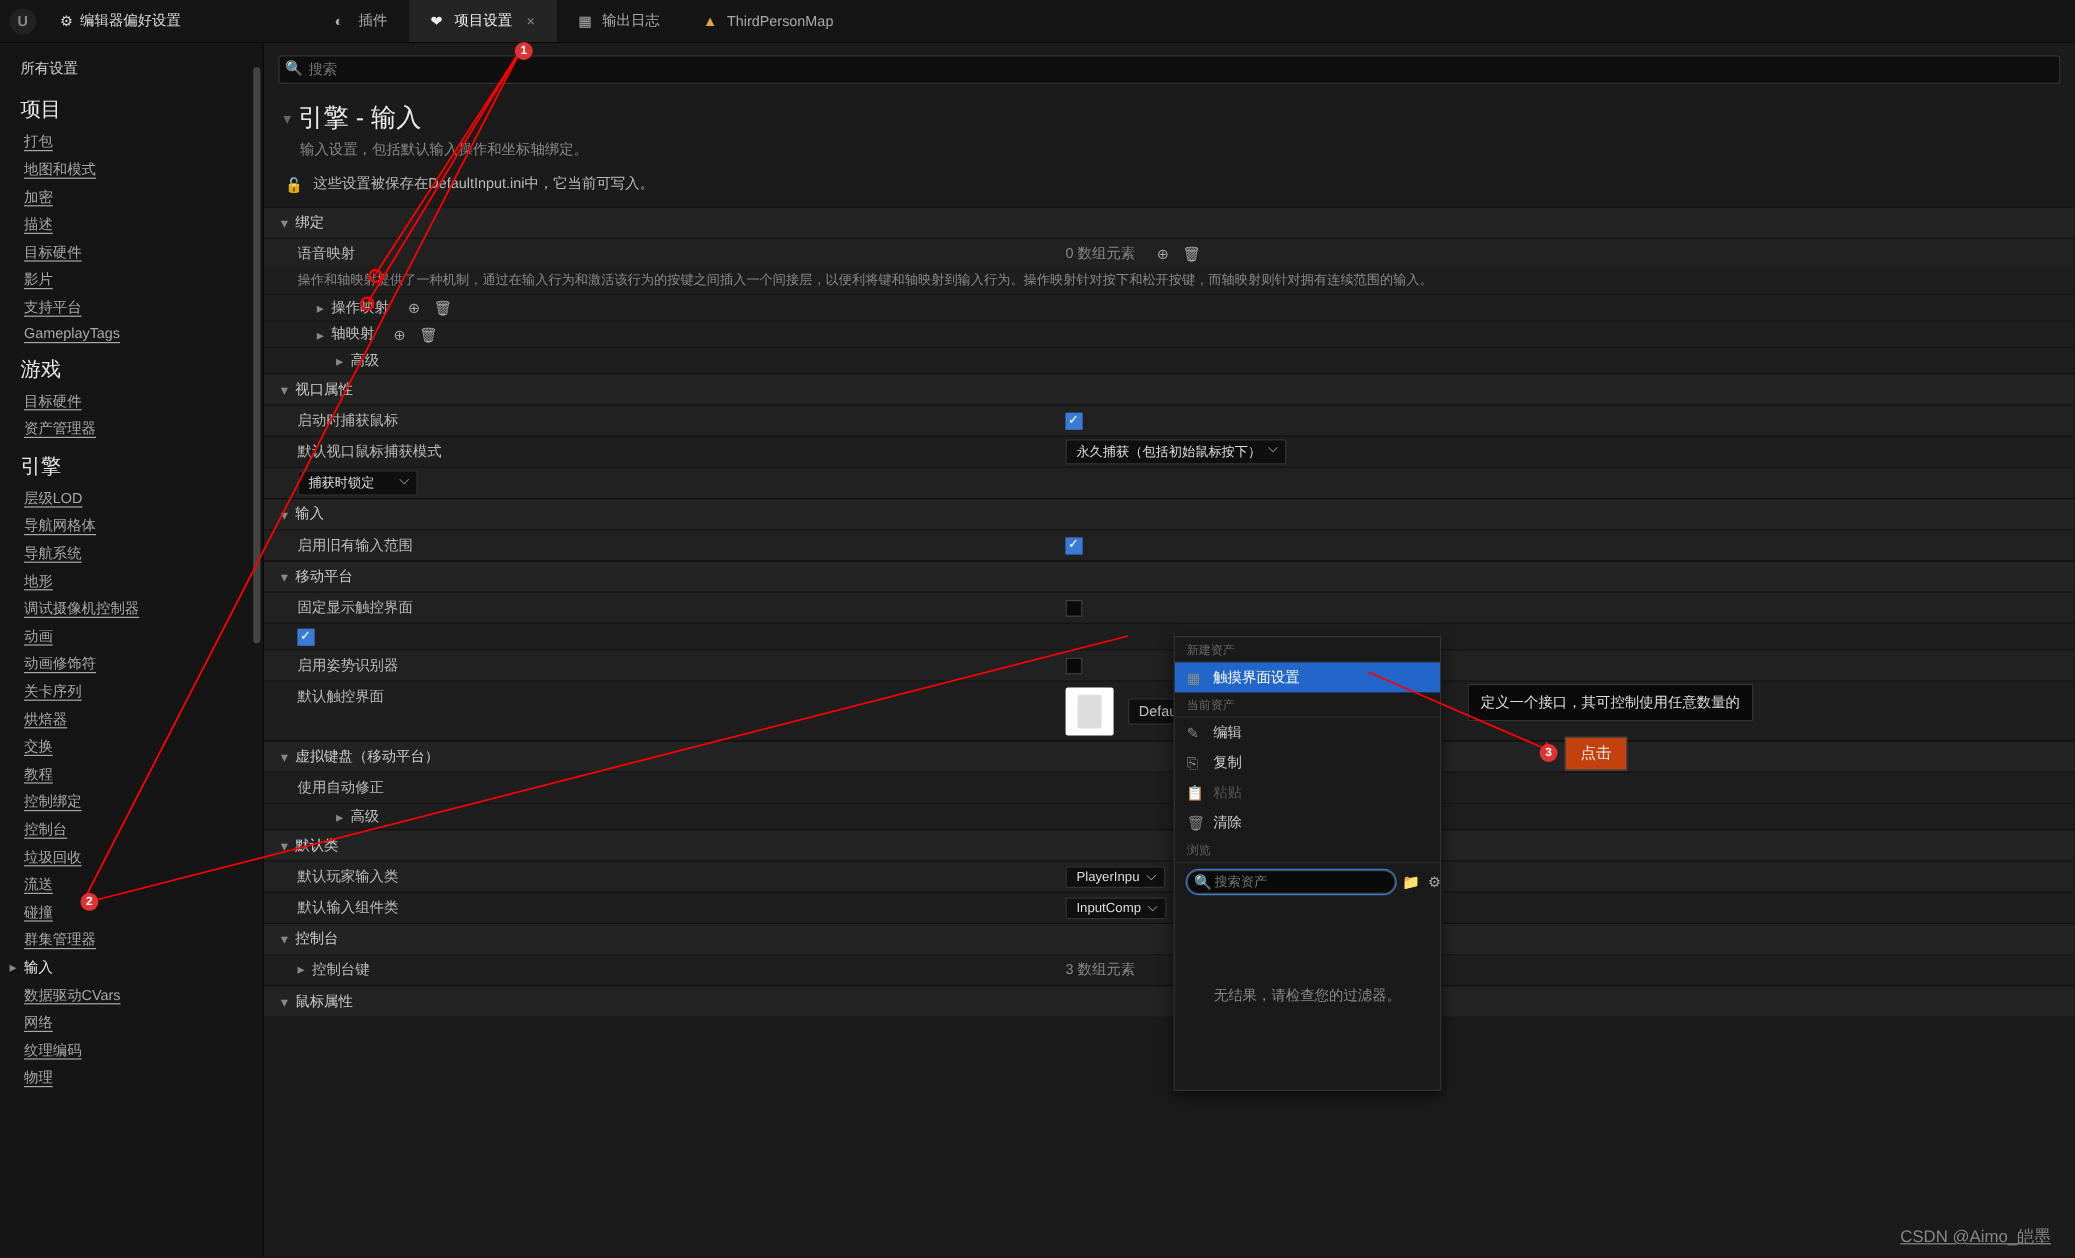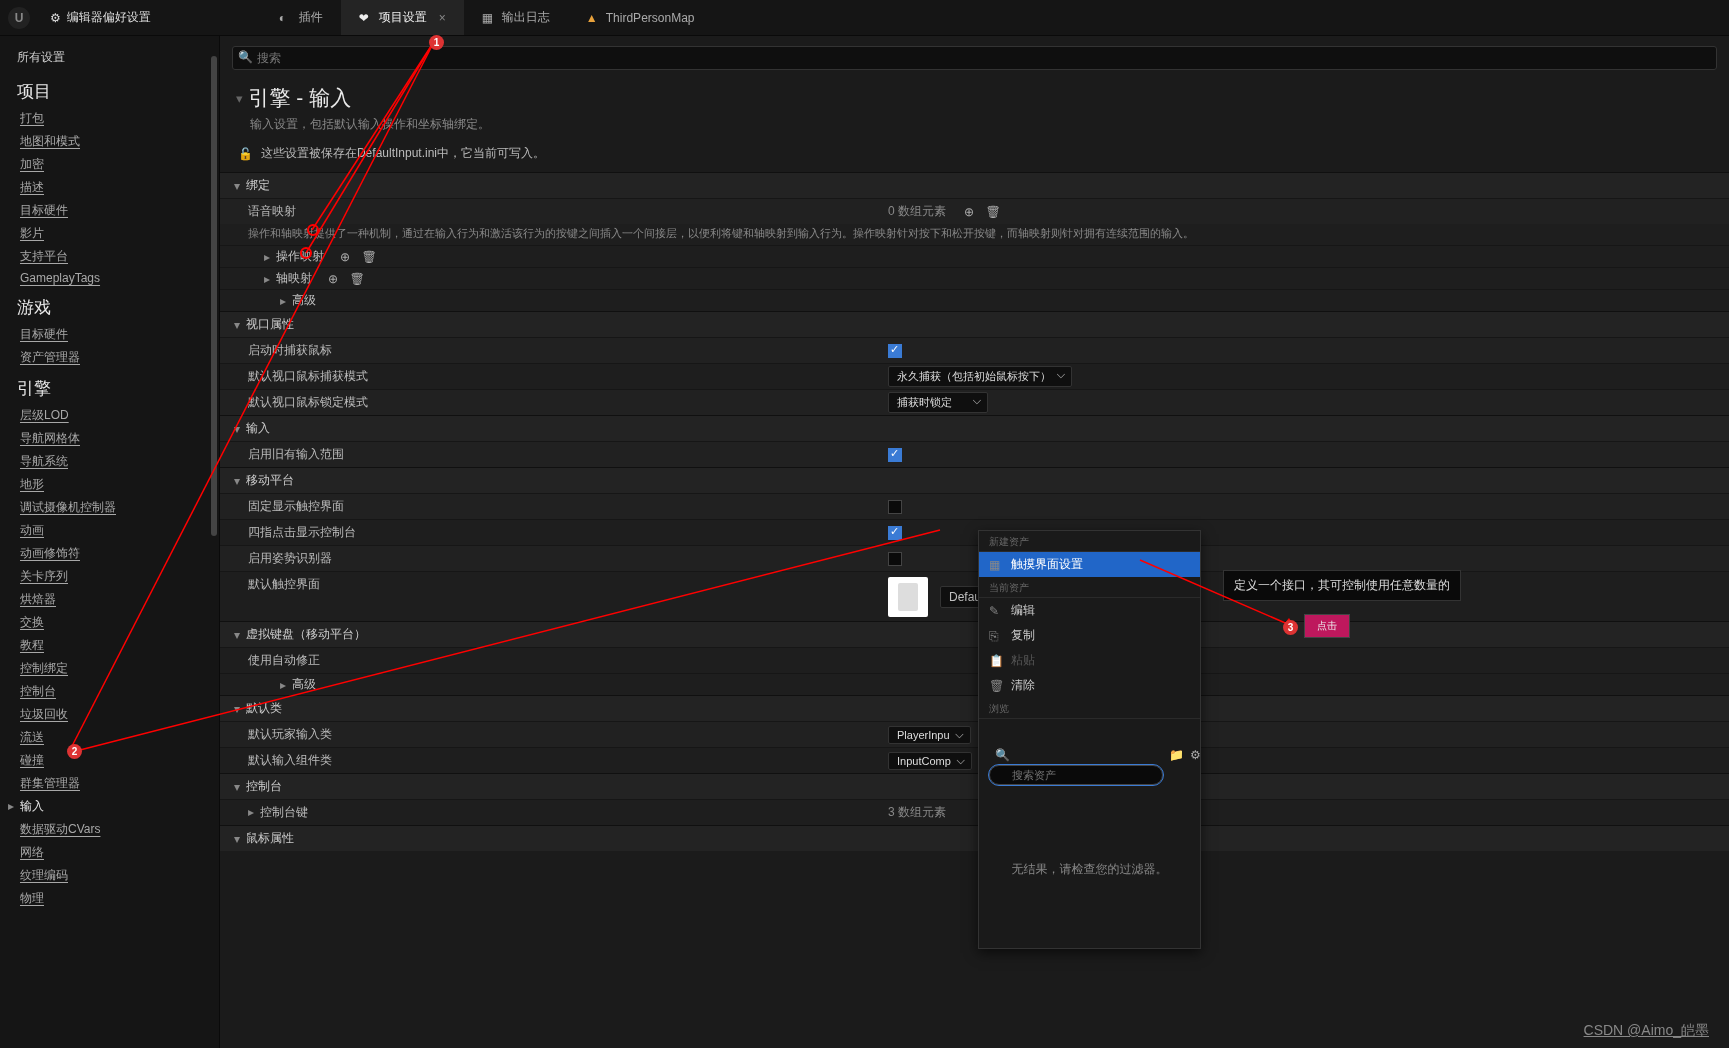--- a/index.html
+++ b/index.html
@@ -55,25 +55,25 @@
 .asset-drop::after { content:"⌵"; position:absolute; right:6px; color:#aaa;}
 .badge { position:absolute; width:15px; height:15px; background:#d33; color:#fff; border-radius:50%; font-size:10px; display:flex; align-items:center; justify-content:center; font-weight:bold;}
 svg.arrow-line { position:absolute; top:0; left:0; pointer-events:none; }
 .ctx-menu { position:absolute; width:223px; background:#1a1a1a; border:1px solid #333; box-shadow:0 4px 12px rgba(0,0,0,.6); font-size:12px;}
 .ctx-sect { color:#666; font-size:10px; padding:4px 10px 2px; border-bottom:1px solid #2a2a2a;}
 .ctx-item { display:flex; align-items:center; gap:8px; padding:4px 10px; color:#ccc; cursor:pointer;}
 .ctx-item.hl { background:#2166c8; color:#fff;}
 .ctx-item.disabled { color:#555;}
 .ctx-item .ci { width:14px; color:#888;}
 .ctx-search-row { padding:6px 10px; display:flex; align-items:center; gap:6px;}
-.ctx-search-row input { flex:1; background:#0a0a0a; border:1px solid #444; border-radius:12px; padding:3px 8px 3px 22px; color:#aaa; font-size:11px; outline:1px solid #3a7bd5;margin-top:40px;}
+.ctx-search-row input { flex:1; background:#0a0a0a; border:1px solid #444; border-radius:12px; padding:3px 8px 3px 22px; color:#aaa; font-size:11px; outline:1px solid #3a7bd5;}
 .ctx-search-row .mag { position:absolute; margin-left:6px; color:#888;}
 .ctx-noresult { text-align:center; color:#888; padding:70px 10px; font-size:12px;}
 .tooltip { position:absolute; background:#0a0a0a; color:#ddd; padding:6px 10px; border:1px solid #333; font-size:12px; white-space:nowrap;}
-.click-box { position:absolute; background:#be185d; color:#eee; padding:4px 12px; border:1px solid #444; font-size:10px;}
+.click-box { position:absolute; background:#c2410c; color:#eee; padding:4px 12px; border:1px solid #444; font-size:13px;}
 .watermark { position:absolute; bottom:8px; right:20px; color:#888; font-size:14px;text-decoration:underline;}
 .circle-red-sm { position:absolute; width:12px; height:12px; border:2px solid red; border-radius:50%;}
 </style>
 </head>
 <body>
 
 <div class="titlebar">
   <div class="ue-logo">U</div>
   <div class="ed-pref">
     <span>⚙</span>
@@ -203,21 +203,20 @@
             <span class="checkbox checked"></span>
           </div>
         </div>
       <div class="prop-row">
           <div class="prop-label">默认视口鼠标捕获模式</div>
           <div class="prop-value">
             <div class="dropdown">永久捕获（包括初始鼠标按下）</div>
           </div>
         </div>
       <div class="prop-row">
-          <div class="prop-label">默认视口鼠标锁定模式</div>
           <div class="prop-value">
             <div class="dropdown" style="min-width:100px">捕获时锁定</div>
           </div>
         </div>
 
       <div class="cat-header">
           <span class="exp">▾</span>
           <span>输入</span>
         </div>
       <div class="prop-row">
@@ -231,21 +230,20 @@
           <span class="exp">▾</span>
           <span>移动平台</span>
         </div>
       <div class="prop-row">
           <div class="prop-label">固定显示触控界面</div>
           <div class="prop-value">
             <span class="checkbox"></span>
           </div>
         </div>
       <div class="prop-row">
-          <div class="prop-label">四指点击显示控制台</div>
           <div class="prop-value">
             <span class="checkbox checked"></span>
           </div>
         </div>
       <div class="prop-row">
           <div class="prop-label">启用姿势识别器</div>
           <div class="prop-value">
             <span class="checkbox"></span>
           </div>
         </div>

